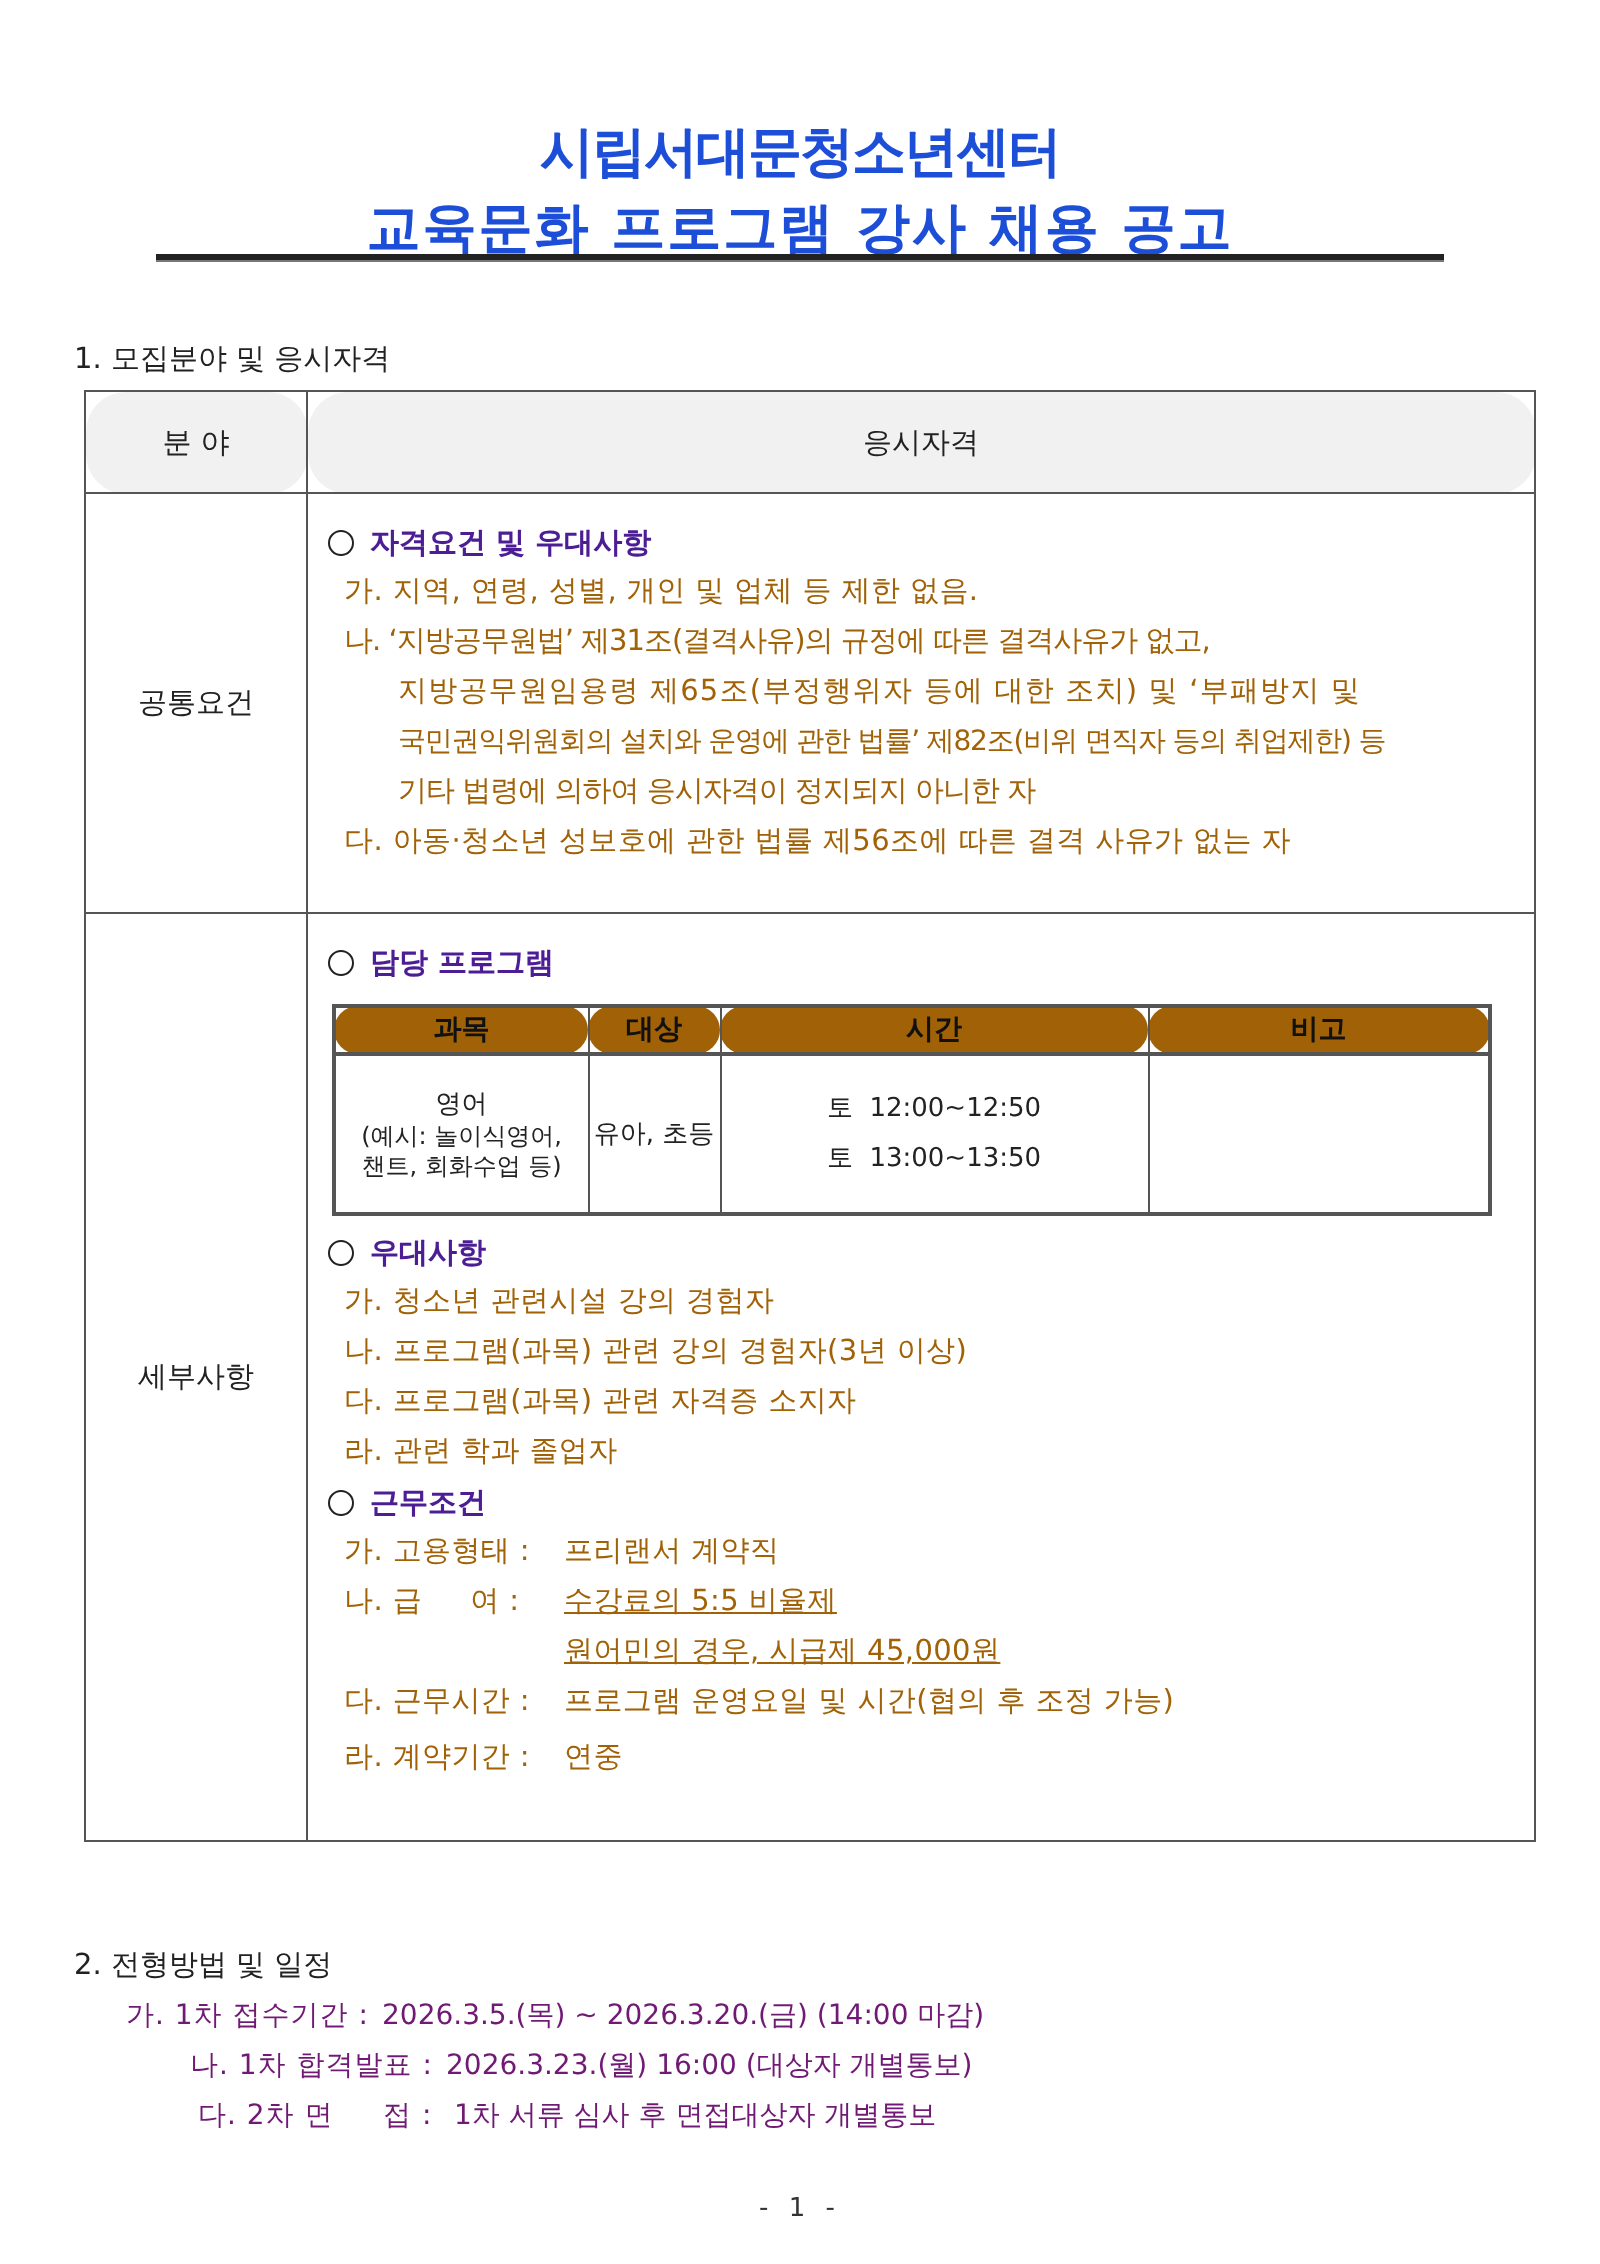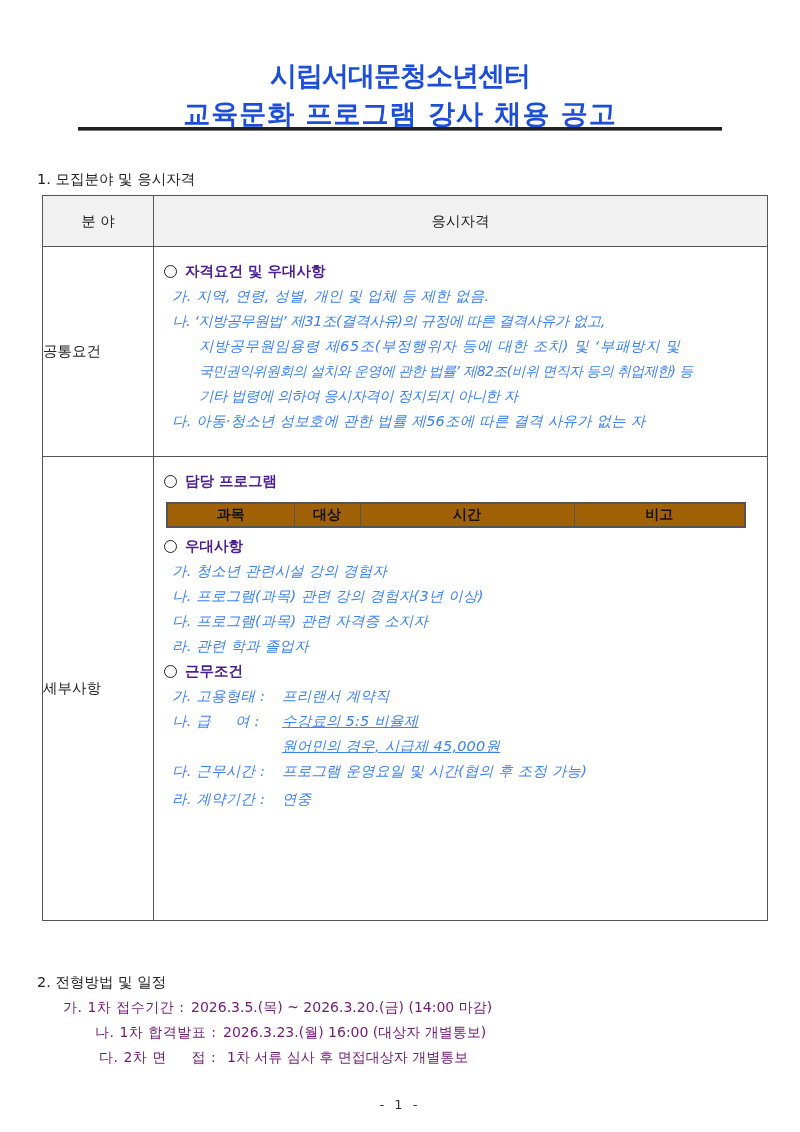--- a/index.html
+++ b/index.html
@@ -29,35 +29,35 @@
 
   
   .main-table {
     position: absolute; left: 42px; top: 195px; width: 726px;
     border-collapse: collapse; table-layout: fixed;
   }
   .main-table td, .main-table th {
     border: 1.5px solid #555;
     font-size: 14.5px; font-weight: normal; color: #222;
   }
-  .main-table th { background: #f1f1f1; height: 51px; text-align: center; }
-  .main-table .cat-cell { vertical-align: middle; width: 111px; }
+  .main-table th { background: #f1f1f1; height: 51px; text-align: center; border-radius: 20px; }
+  .main-table .cat-cell { text-align: center; vertical-align: middle; width: 111px; }
   .main-table .content-cell { vertical-align: top; padding: 0 0 0 10px; }
 
   .block-heading {
     font-weight: bold; font-size: 14.5px; color: #4c1d95;
     display: flex; align-items: center; height: 25px;
   }
   .circle {
     display: inline-block; width: 13px; height: 13px; border: 1.5px solid #222;
     border-radius: 50%; margin-right: 8px;
   }
   .line {
     font-size: 14.5px; line-height: 25px; height: 25px; padding-left: 8px;
-    white-space: nowrap; color: #3b82f6; letter-spacing: 0.2px; font-style: italic;
+    white-space: nowrap; color: #a16207; letter-spacing: 0.2px;
   }
   .line.indent { padding-left: 35px; }
   .line.tight { letter-spacing: -0.5px; }
 
   
   .prog-table {
     border-collapse: collapse; table-layout: fixed; width: 580px;
     margin: 8px 0 6px 2px;
     border: 2px solid #555;
   }
@@ -139,20 +139,33 @@
               <col style="width:214px">
               <col>
         </colgroup>
         <tbody>
               <tr>
           <th>과목</th>
           <th>대상</th>
           <th>시간</th>
           <th>비고</th>
         </tr>
+        <tr>
+          <td>
+            <div style="font-size:13px; line-height:17px;">영어</div>
+            <div class="subject-sub">(예시: 놀이식영어,</div>
+            <div class="subject-sub">챈트, 회화수업 등)</div>
+          </td>
+          <td>유아, 초등</td>
+          <td>
+            <div class="time-line" style="white-space:pre;">토  12:00~12:50</div>
+            <div class="time-line" style="white-space:pre;">토  13:00~13:50</div>
+          </td>
+          <td></td>
+        </tr>
       </tbody>
           </table>
 
       <div class="block-heading">
         <span class="circle"></span>
         <span>우대사항</span>
       </div>
       <div class="line">가. 청소년 관련시설 강의 경험자</div>
       <div class="line">나. 프로그램(과목) 관련 강의 경험자(3년 이상)</div>
       <div class="line">다. 프로그램(과목) 관련 자격증 소지자</div>

